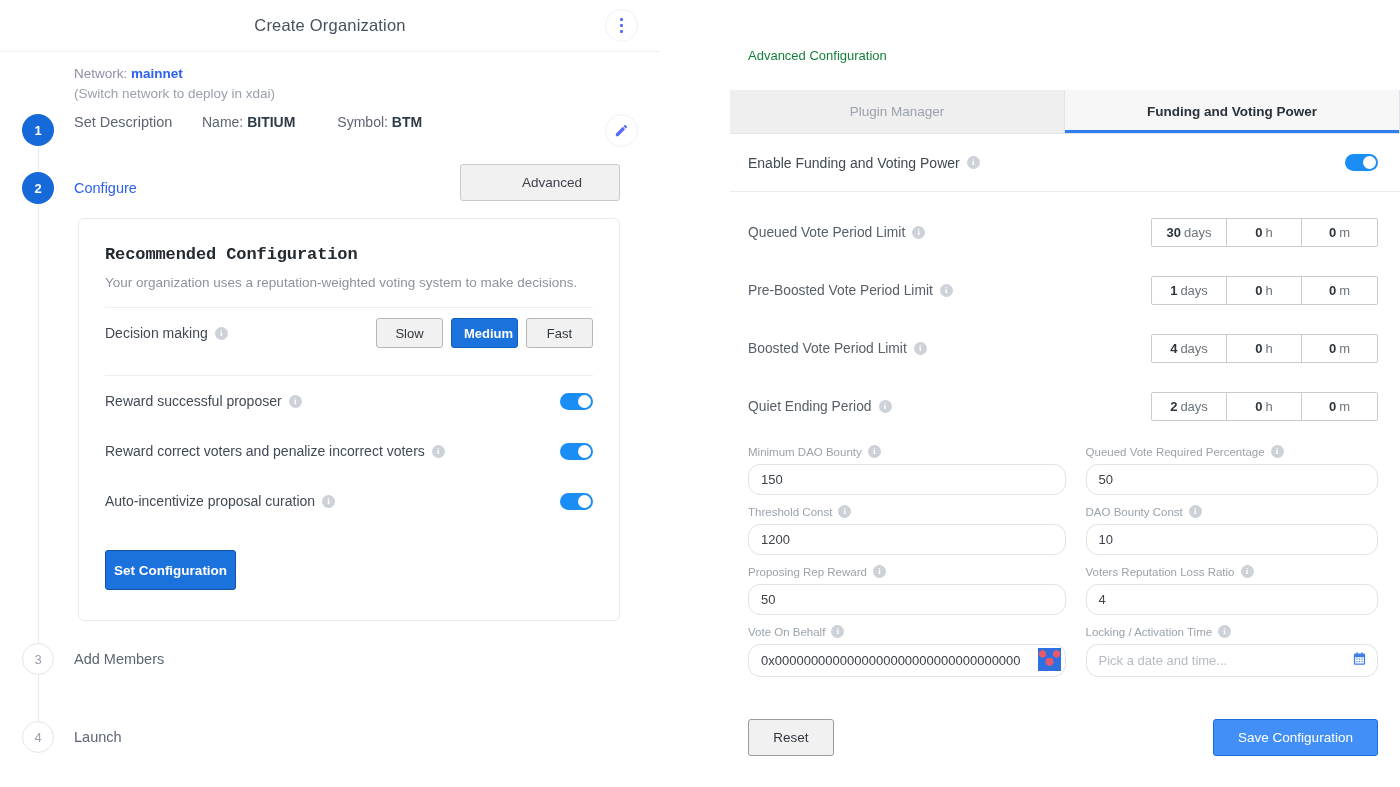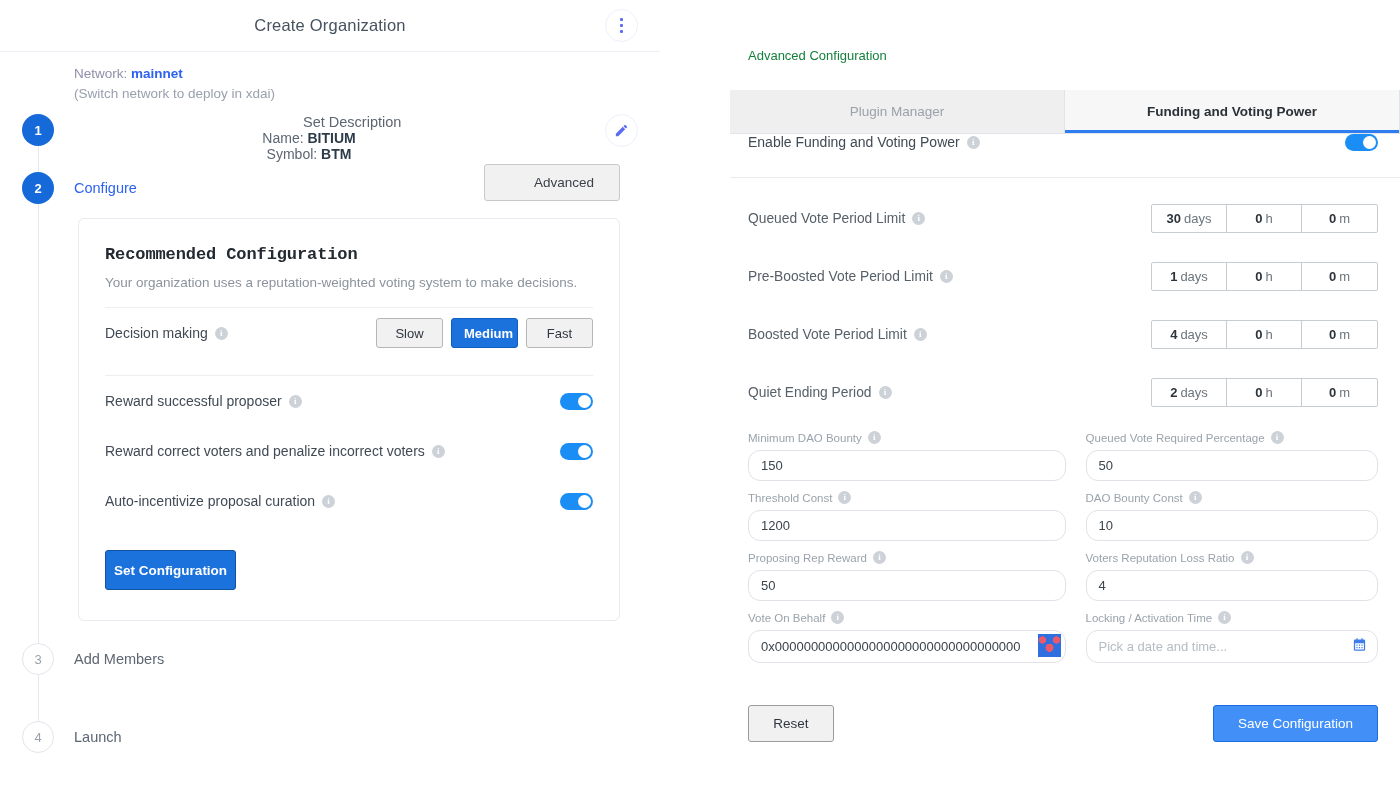--- a/index.html
+++ b/index.html
@@ -54,35 +54,35 @@
     display: flex; align-items: center; justify-content: center;
     font-size: 13px; z-index: 2;
   }
   .bullet.done { background: #1669d8; color: #fff; font-weight: bold; }
   .bullet.todo { background: #fff; border: 1px solid #e2e5ea; color: #9aa1ad; }
   .step-label {
     margin-left: 74px; font-size: 14.5px; color: #5c6673; line-height: 32px;
   }
   .step-label.active { color: #2c62f0; }
 
-  .step1-row { display: flex; align-items: center; flex-direction: column; }
+  .step1-row { display: flex; align-items: center; }
   .s1-title { margin-left: 74px; font-size: 14.5px; color: #5c6673; width: 128px; }
   .s1-meta { font-size: 14px; color: #5c6673; margin-right: 42px; }
   .s1-meta b { color: #2d3b48; font-weight: bold; }
   .pencil-btn {
     position: absolute; right: 22px; top: 0;
     width: 33px; height: 33px; border-radius: 50%;
     border: 1px solid #eef0fb; background: #fff;
     display: flex; align-items: center; justify-content: center; cursor: pointer;
   }
 
   .cfg-head { position: relative; display: flex; align-items: flex-start; }
   .adv-btn {
     position: absolute; right: 40px; top: -8px;
-    width: 136px; height: 37px;
+    width: 160px; height: 37px;
     background: #f1f1f1; border: 1px solid #c9c9c9; border-radius: 3px;
     font-size: 13.5px; color: #3c4049;
     font-family: "Liberation Sans", sans-serif; cursor: pointer; padding-left: 24px;
   }
 
   .rec-card {
     margin: 14px 40px 0 78px;
     border: 1px solid #e7eaee; border-radius: 6px;
     background: #fff; padding: 26px 26px 30px 26px;
   }
@@ -137,22 +137,22 @@
     display: flex; align-items: center; justify-content: center;
     font-size: 13.5px; color: #9ba2aa; cursor: pointer;
     border-right: 1px solid #e1e4e8;
   }
   .tab.active {
     background: #f7f7f7; color: #2a3138; font-weight: bold;
     box-shadow: inset 0 -3px 0 #2f7ef0;
   }
 
   .enable-row {
-    display: flex; align-items: flex-start; justify-content: space-between;
-    padding: 0 22px 0 18px; height: 44px;
+    display: flex; align-items: center; justify-content: space-between;
+    padding: 0 22px 0 18px; height: 58px;
     border-bottom: 1px solid #e8ebee;
   }
   .enable-label { font-size: 14px; color: #404a54; display: flex; align-items: center; gap: 7px; }
 
   .period-list { padding: 11px 22px 0 18px; }
   .period-row {
     display: flex; align-items: center; justify-content: space-between;
     height: 58px;
     text-align: right;
   }

